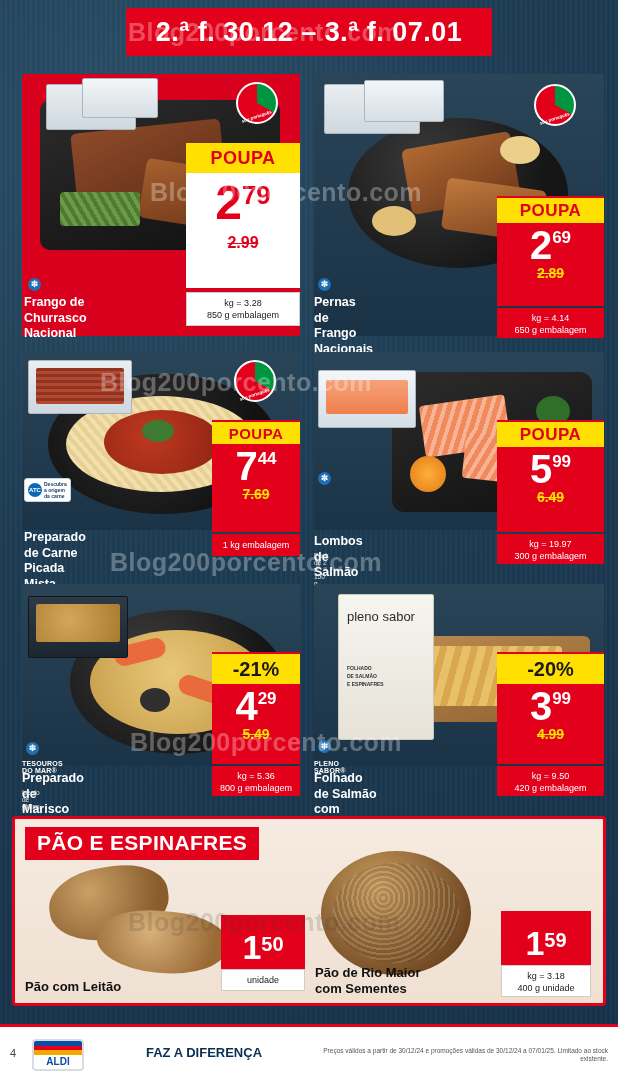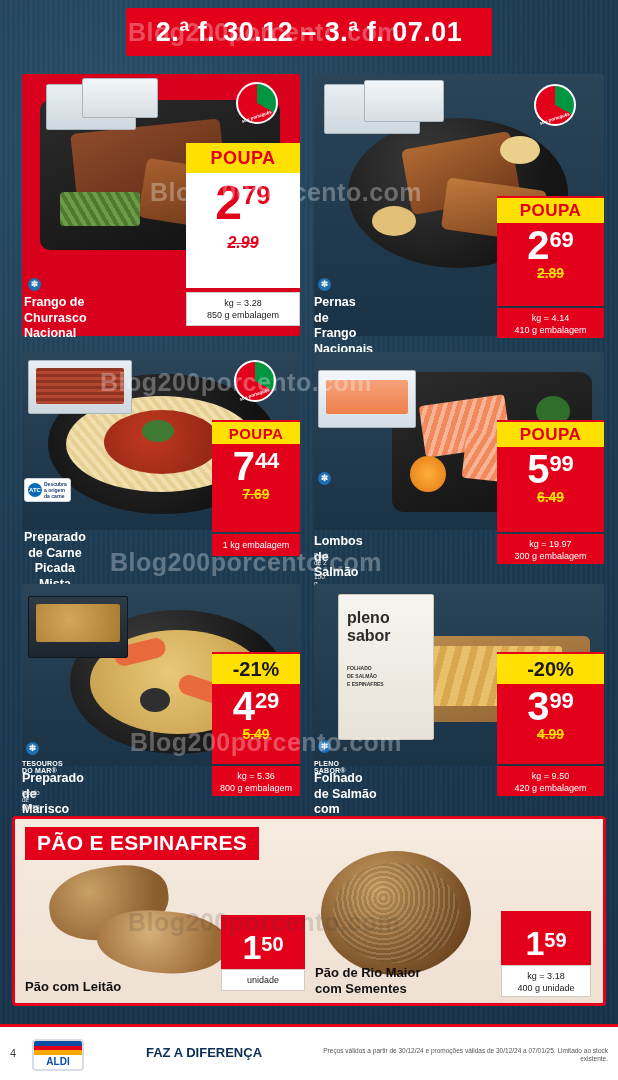--- a/index.html
+++ b/index.html
@@ -93,21 +93,21 @@
     padding: 4px 0 3px;
   }
   .price {
     color: #fff;
     font-weight: bold;
     line-height: .9;
     display: flex; align-items: flex-start;
     font-size: 40px;
     margin-top: 4px;
   }
-  .price .cents { font-size: 22px; margin-top: 3px; }
+  .price .cents { font-size: 17px; margin-top: 3px; }
   .old-price {
     color: #ffe000;
     font-weight: bold;
     font-size: 14px;
     text-decoration: line-through;
     margin-top: 2px;
     margin-bottom: 3px;
   }
   .white-price-wrap {
     position: absolute;
@@ -277,21 +277,21 @@
       <div>Frango de</div>
       <div>Churrasco Nacional</div>
     </div>
 
     <div class="white-price-wrap" style="left:186px;top:143px;width:114px;height:145px;">
       <div class="poupa-tag" style="background:#ffe000;color:#e3001b;font-size:18px;padding:5px 0 4px;">POUPA</div>
       <div class="price" style="font-size:48px;margin-top:8px;">
         <span>2</span>
           <span class="cents" style="font-size:26px;">79</span>
       </div>
-      <div class="old-price" style="font-size:16px;margin-top:10px;font-style:italic;">2.99</div>
+      <div class="old-price" style="font-size:16px;margin-top:10px;">2.99</div>
     </div>
     <div class="unit-box white" style="left:186px;top:292px;width:114px;height:34px;border:1px solid #c9ced3;">
       <div>kg = 3.28</div>
       <div>850 g embalagem</div>
     </div>
   </div>
 
   <div class="tile">
     <div class="photo" style="left:314px;top:74px;width:290px;height:262px;background:linear-gradient(180deg,#2a4458,#1a3245);">
       <div class="plate" style="left:34px;top:44px;width:220px;height:150px;"></div>
@@ -314,21 +314,21 @@
     <div class="poupa-box" style="left:497px;top:196px;width:107px;height:110px;">
       <div class="poupa-tag">POUPA</div>
       <div class="price">
         <span>2</span>
           <span class="cents">69</span>
       </div>
       <div class="old-price">2.89</div>
     </div>
     <div class="unit-box" style="left:497px;top:308px;width:107px;height:30px;">
       <div>kg = 4.14</div>
-      <div>410 g embalagem</div>
+      <div>650 g embalagem</div>
     </div>
   </div>
 
   <div class="tile">
     <div class="photo" style="left:22px;top:352px;width:278px;height:178px;background:linear-gradient(180deg,#2a4458,#1b3346);">
       <div class="plate" style="left:26px;top:22px;width:230px;height:140px;border-radius:50%;background:radial-gradient(circle at 40% 35%,#2f2f2f,#121212 70%);"></div>
       <div style="position:absolute;left:44px;top:44px;width:190px;height:96px;border-radius:50%;background:repeating-linear-gradient(50deg,#f1dfae 0 4px,#e6d094 4px 8px);"></div>
       <div style="position:absolute;left:82px;top:58px;width:116px;height:64px;border-radius:50%;background:radial-gradient(circle at 40% 40%,#c0381f,#8b2413);"></div>
       <div style="position:absolute;left:120px;top:68px;width:32px;height:22px;border-radius:50%;background:#3f7a33;"></div>
       <div class="pack" style="left:6px;top:8px;width:104px;height:54px;"></div>
@@ -338,21 +338,21 @@
       <span>sou português</span>
     </div>
     <div class="atc-badge" style="left:24px;top:478px;">
       <span class="circle">ATC</span>
       <span>
         <span style="display:block">Descubra</span>
         <span style="display:block">a origem</span>
         <span style="display:block">da carne</span>
       </span>
     </div>
-    <div class="food-label" style="left:24px;top:530px;text-align:center;">
+    <div class="food-label" style="left:24px;top:530px;">
       <div>Preparado de Carne Picada</div>
       <div>Mista Nacional</div>
     </div>
 
     <div class="poupa-box" style="left:212px;top:420px;width:88px;height:112px;">
       <div class="poupa-tag" style="font-size:15px;">POUPA</div>
       <div class="price">
         <span>7</span>
           <span class="cents">44</span>
       </div>
@@ -422,21 +422,21 @@
       <div>kg = 5.36</div>
       <div>800 g embalagem</div>
     </div>
   </div>
 
   <div class="tile">
     <div class="photo" style="left:314px;top:584px;width:290px;height:182px;background:linear-gradient(180deg,#2a4458,#1b3346);">
       <div style="position:absolute;left:100px;top:52px;width:176px;height:86px;border-radius:6px;background:linear-gradient(160deg,#b98a4e,#8c6030);"></div>
       <div style="position:absolute;left:118px;top:62px;width:130px;height:60px;border-radius:4px;background:repeating-linear-gradient(105deg,#e8c06a 0 8px,#d9a84e 8px 15px);"></div>
       <div class="pack" style="left:24px;top:10px;width:96px;height:146px;background:linear-gradient(180deg,#f7f5f0,#e6e2d8);border-color:#cdc8bc;">
-        <div style="position:absolute;left:8px;top:14px;font-size:16px;color:#2b2b2b;font-weight:bold;">pleno sabor</div>
+        <div style="position:absolute;left:8px;top:14px;font-size:13px;color:#2b2b2b;font-weight:normal;">pleno sabor</div>
         <div style="position:absolute;left:8px;top:70px;font-size:5px;color:#333;font-weight:bold;">FOLHADO</div>
         <div style="position:absolute;left:8px;top:78px;font-size:5px;color:#333;font-weight:bold;">DE SALMÃO</div>
         <div style="position:absolute;left:8px;top:86px;font-size:5px;color:#333;font-weight:bold;">E ESPINAFRES</div>
       </div>
     </div>
     <div class="frozen-icon" style="left:318px;top:740px;">✽</div>
     <div class="brand-small" style="left:314px;top:760px;">PLENO SABOR®</div>
     <div class="food-label" style="left:314px;top:771px;">
       <div>Folhado de Salmão</div>
       <div>com Espinafres</div>

